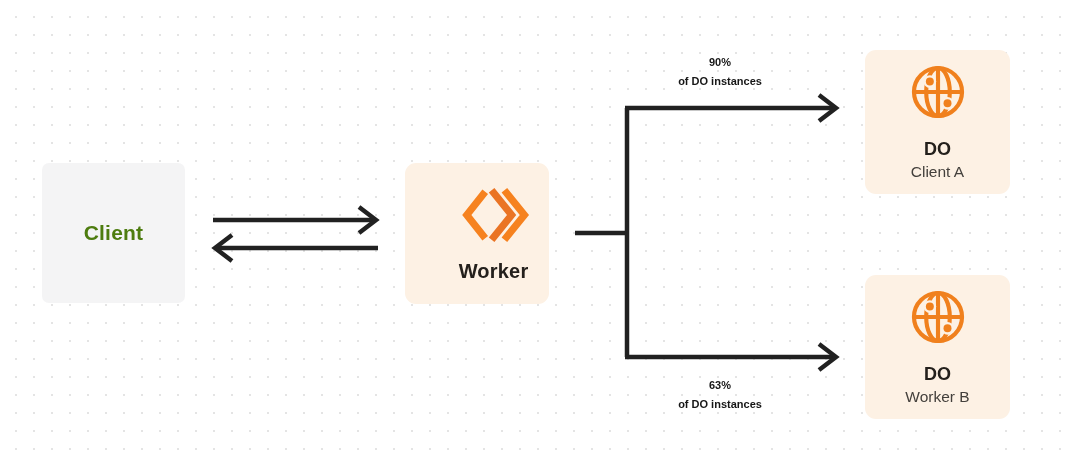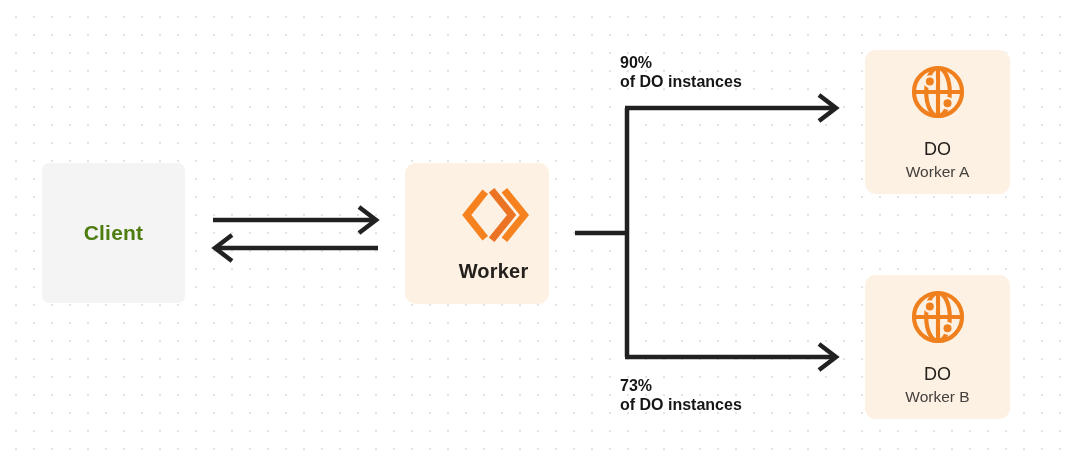--- a/index.html
+++ b/index.html
@@ -57,37 +57,37 @@
     font-size: 20px;
     font-weight: 700;
     color: #24201c;
     letter-spacing: 0.2px;
   }
   .node-do-a { left: 865px; top: 50px;  width: 145px; height: 144px; }
   .node-do-b { left: 865px; top: 275px; width: 145px; height: 144px; }
   .node-do-a .icon-wrap, .node-do-b .icon-wrap { margin-bottom: 18px; }
   .do-title {
     font-size: 18px;
-    font-weight: 400;
+    font-weight: 700;
     color: #24201c;
     line-height: 20px;
   }
   .do-subtitle {
     font-size: 15.5px;
     font-weight: 400;
     color: #44403c;
     line-height: 20px;
     margin-top: 3px;
   }
   .edge-label {
     position: absolute;
     left: 620px;
     width: 200px;
-    text-align: left;
-    font-size: 16px;
+    text-align: center;
+    font-size: 11px;
     font-weight: 700;
     color: #161616;
     line-height: 19px;
   }
   .edge-label-top { top: 53px; }
   .edge-label-bottom { top: 376px; }
   .icon-wrap { display: flex; align-items: center; justify-content: center; }
 </style>
 </head>
 <body>
@@ -144,21 +144,21 @@
         <line x1="32" y1="6" x2="32" y2="58"></line>
         <line x1="6" y1="32" x2="58" y2="32"></line>
         <ellipse cx="32" cy="32" rx="13" ry="26.5"></ellipse>
         <circle cx="23" cy="20.5" r="7" fill="#fdf1e4" stroke="none"></circle>
         <circle cx="23" cy="20.5" r="4.4" fill="#f0801d" stroke="none"></circle>
         <circle cx="42.5" cy="44.5" r="7" fill="#fdf1e4" stroke="none"></circle>
         <circle cx="42.5" cy="44.5" r="4.4" fill="#f0801d" stroke="none"></circle>
       </svg>
     </span>
     <span class="do-title">DO</span>
-    <span class="do-subtitle">Worker A</span>
+    <span class="do-subtitle">Client A</span>
   </div>
 
   <div class="node node-cream node-do-b">
     <span class="icon-wrap">
       <svg width="58" height="58" viewBox="0 0 64 64" fill="none" stroke="#f0801d" stroke-width="4.6">
         <circle cx="32" cy="32" r="26.5"></circle>
         <line x1="32" y1="6" x2="32" y2="58"></line>
         <line x1="6" y1="32" x2="58" y2="32"></line>
         <ellipse cx="32" cy="32" rx="13" ry="26.5"></ellipse>
         <circle cx="23" cy="20.5" r="7" fill="#fdf1e4" stroke="none"></circle>
@@ -169,17 +169,17 @@
     </span>
     <span class="do-title">DO</span>
     <span class="do-subtitle">Worker B</span>
   </div>
 
   <div class="edge-label edge-label-top">
     <div>90%</div>
     <div>of DO instances</div>
   </div>
   <div class="edge-label edge-label-bottom">
-    <div>73%</div>
+    <div>63%</div>
     <div>of DO instances</div>
   </div>
 
 </div>
 
 </body></html>

